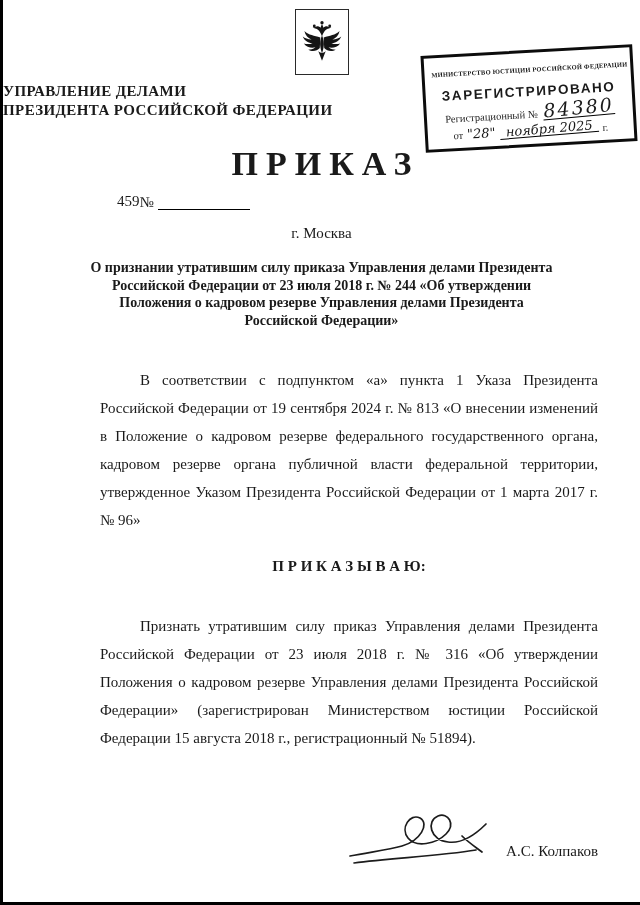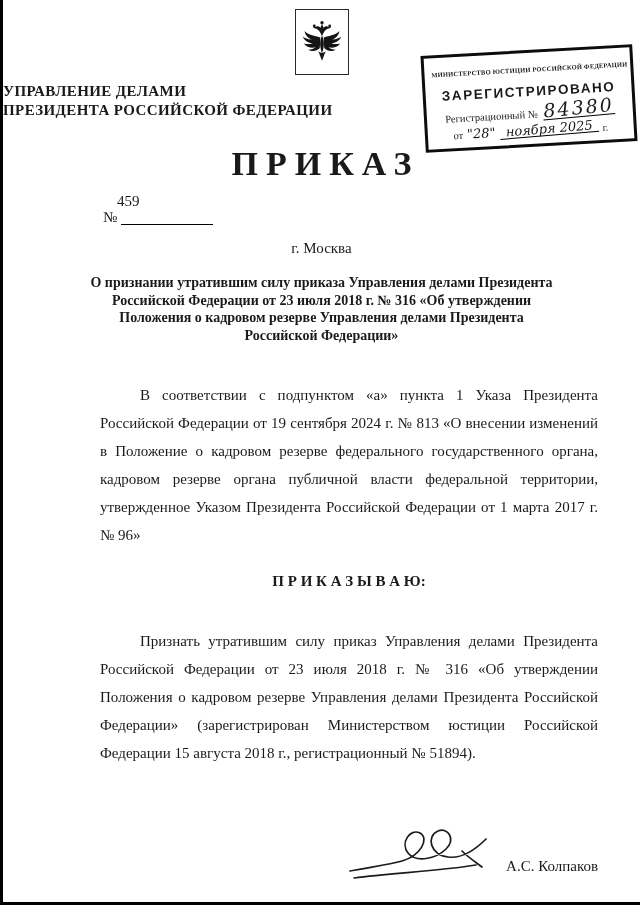--- a/index.html
+++ b/index.html
@@ -63,21 +63,21 @@
   
   .meta-row{
     display:flex;justify-content:space-between;align-items:flex-end;
     padding:13px 80px 0 100px;
   }
   .date-underlined{
     font-size:15px;
     border-bottom:1px solid #000;
     padding:0 6px 5px 4px;
   }
-  .number-block{display:flex;flex-direction:column;}
+  .number-block{display:flex;flex-direction:row;}
   .number-value{font-size:15px;line-height:15px;padding-left:14px;}
   .number-line{display:flex;align-items:flex-end;gap:4px;}
   .number-sign{font-size:15px;line-height:16px;}
   .blank-line{display:inline-block;width:92px;border-bottom:1px solid #000;height:14px;}
   
   .city{text-align:center;margin-top:15px;font-size:15px;}
   .subject{
     width:478px;margin:17px auto 0 auto;
     text-align:center;font-weight:bold;
     font-size:14px;line-height:17.5px;
@@ -153,21 +153,21 @@
       <div class="number-value">459</div>
       <div class="number-line">
         <span class="number-sign">№</span>
         <span class="blank-line"></span>
       </div>
     </div>
   </div>
 
   <div class="city">г. Москва</div>
 
-  <div class="subject">О признании утратившим силу приказа Управления делами Президента Российской Федерации от 23 июля 2018 г. № 316 «Об утверждении Положения о кадровом резерве Управления делами Президента Российской Федерации»</div>
+  <div class="subject">О признании утратившим силу приказа Управления делами Президента Российской Федерации от 23 июля 2018 г. № 244 «Об утверждении Положения о кадровом резерве Управления делами Президента Российской Федерации»</div>
 
   <div class="content">
     <p class="para">В соответствии с подпунктом «а» пункта 1 Указа Президента Российской Федерации от 19 сентября 2024 г. № 813 «О внесении изменений в Положение о кадровом резерве федерального государственного органа, кадровом резерве органа публичной власти федеральной территории, утвержденное Указом Президента Российской Федерации от 1 марта 2017 г. № 96»</p>
 
     <div class="orderword">П Р И К А З Ы В А Ю:</div>
 
     <p class="para">Признать утратившим силу приказ Управления делами Президента Российской Федерации от 23 июля 2018 г. № 316 «Об утверждении Положения о кадровом резерве Управления делами Президента Российской Федерации» (зарегистрирован Министерством юстиции Российской Федерации 15 августа 2018 г., регистрационный № 51894).</p>
 
     <div class="sign-row">
       <svg class="signature-svg" width="150" height="70" viewBox="0 0 150 70">

